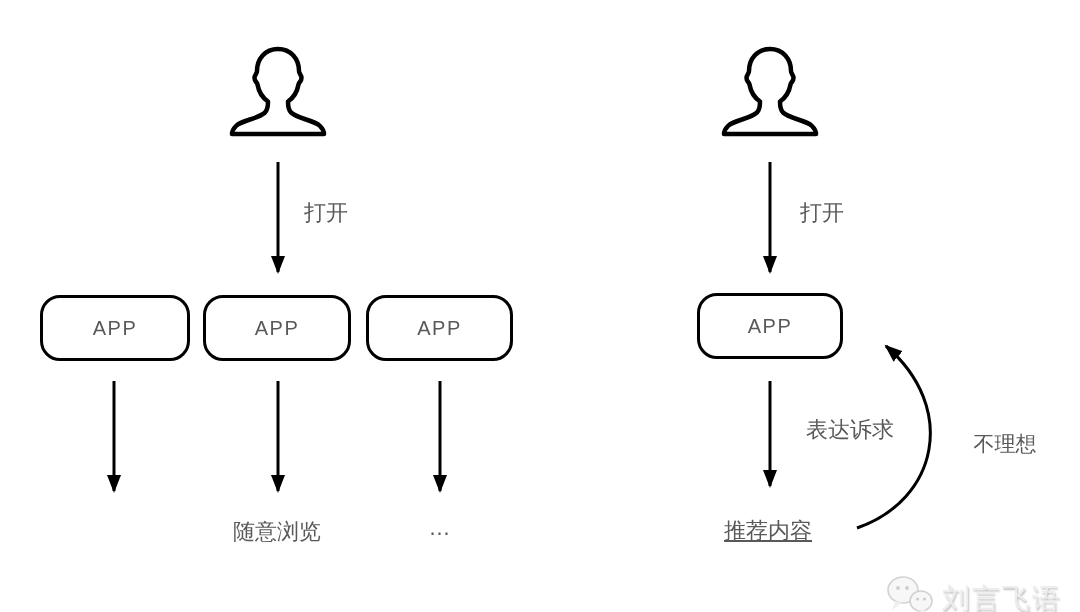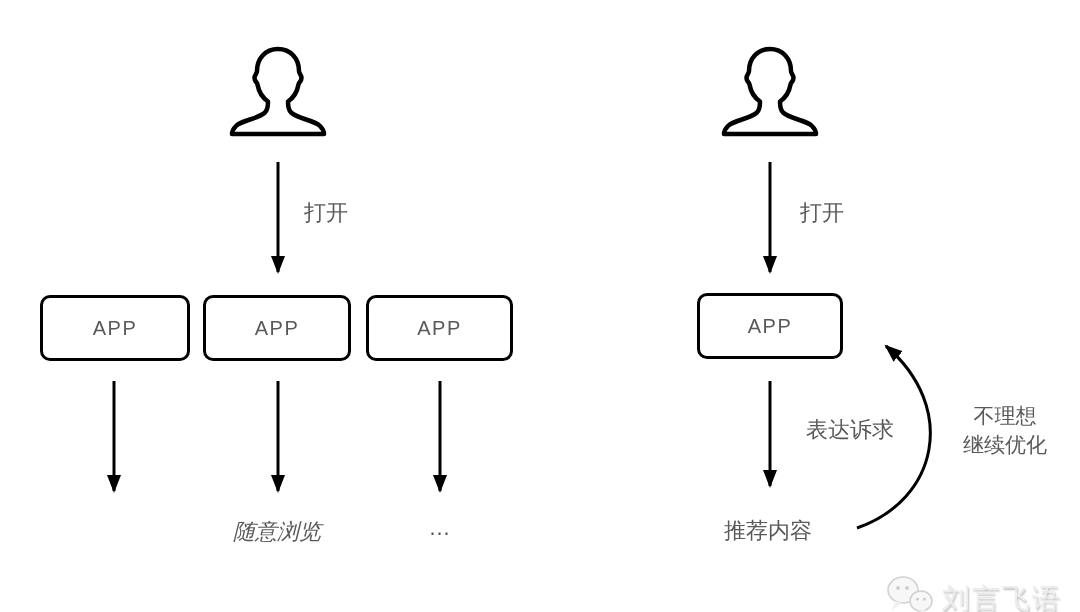--- a/index.html
+++ b/index.html
@@ -16,36 +16,37 @@
   .label {
     color: #595959;
     font-size: 22px;
     line-height: 1.35;
     white-space: nowrap;
   }
   .label.center { text-align: center; }
   .app-box {
     box-sizing: border-box;
     border: 3px solid #000000;
-    border-radius: 10px;
+    border-radius: 20px;
     background: #ffffff;
     display: flex;
     align-items: center;
     justify-content: center;
     color: #595959;
     font-size: 20px;
     letter-spacing: 1.5px;
   }
   .person-icon svg { display: block; }
   .feedback-label {
     color: #595959;
     font-size: 21px;
     line-height: 29px;
     text-align: center;
     white-space: nowrap;
+    margin-top: 28px;
   }
   .watermark {
     display: flex;
     align-items: center;
     gap: 6px;
   }
   .watermark-text {
     font-size: 28px;
     letter-spacing: 2px;
     color: #ededed;
@@ -103,28 +104,27 @@
     <span>APP</span>
   </div>
   <div class="abs app-box" style="left:366px; top:295px; width:147px; height:66px;">
     <span>APP</span>
   </div>
 
   <div class="abs app-box" style="left:697px; top:293px; width:146px; height:66px;">
     <span>APP</span>
   </div>
 
-  <div class="abs label center" style="left:203px; top:517px; width:148px;font-style:italic;">随意浏览</div>
+  <div class="abs label center" style="left:203px; top:517px; width:148px;">随意浏览</div>
   <div class="abs label center" style="left:366px; top:513px; width:147px;">…</div>
 
   <div class="abs label" style="left:806px; top:415px;text-align:center;">表达诉求</div>
-  <div class="abs label center" style="left:698px; top:516px; width:140px;">推荐内容</div>
+  <div class="abs label center" style="left:698px; top:516px; width:140px;text-decoration:underline;">推荐内容</div>
   <div class="abs feedback-label" style="left:940px; top:401px; width:130px;">
     <div>不理想</div>
-    <div>继续优化</div>
   </div>
 
   <div class="abs watermark" style="left:884px; top:574px;">
     <span>
       <svg width="52" height="46" viewBox="0 0 52 46">
         <g stroke="#d2d2d2" stroke-width="1.6" fill="#f7f7f7">
           <ellipse cx="19" cy="16" rx="15" ry="13"></ellipse>
           <path d="M11,27 L8,36 L18,29 Z" stroke="none" fill="#f0f0f0"></path>
           <ellipse cx="37" cy="27" rx="11" ry="10"></ellipse>
           <path d="M41,36 L44,43 L34,36.5 Z" stroke="none" fill="#f0f0f0"></path>

